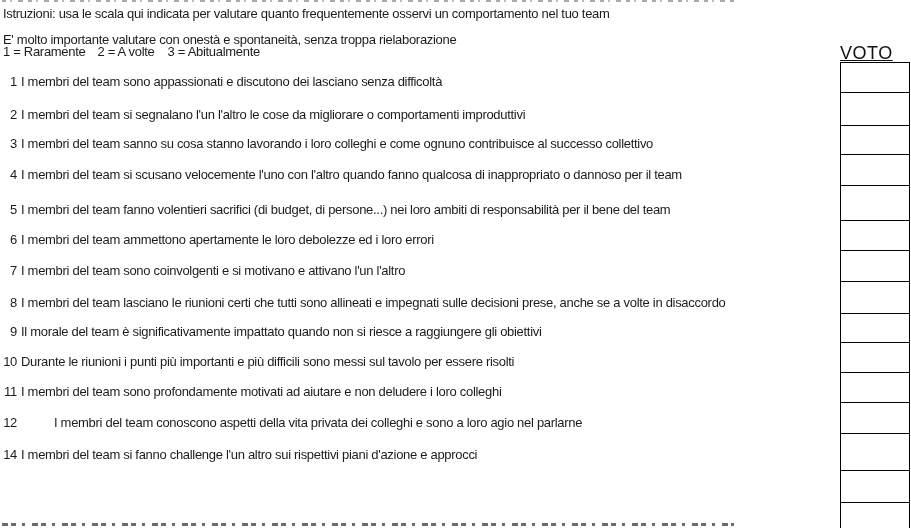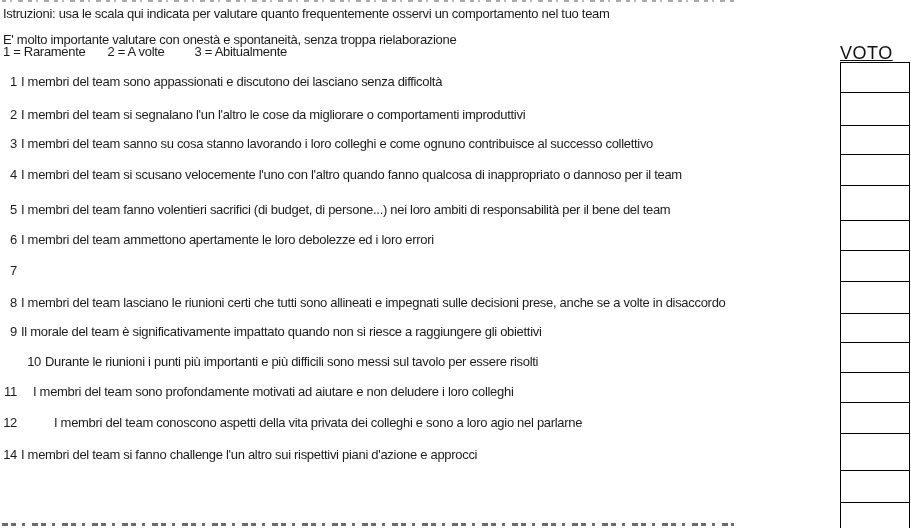--- a/index.html
+++ b/index.html
@@ -12,22 +12,22 @@
     background:repeating-linear-gradient(90deg,#555 0 4px,transparent 4px 8px,#777 8px 10px,transparent 10px 16px,#555 16px 21px,transparent 21px 26px);
   }
   .clip-bottom{
     position:absolute;top:523px;left:2px;width:732px;height:3px;opacity:.75;
     background:repeating-linear-gradient(90deg,#3a3a3a 0 6px,transparent 6px 9px,#3a3a3a 9px 14px,transparent 14px 20px,#3a3a3a 20px 23px,transparent 23px 30px);
   }
   .hline{position:absolute;left:3px;font-size:13px;letter-spacing:-0.3px;white-space:nowrap;}
   .l1{top:6px;}
   .l2{top:32px;}
   .scale-row{position:absolute;left:3px;top:44px;font-size:13px;letter-spacing:-0.3px;display:flex;white-space:nowrap;}
-  .s2{margin-left:22px;}
-  .s3{margin-left:30px;}
+  .s2{margin-left:12px;}
+  .s3{margin-left:13px;}
   .voto{
     position:absolute;left:840px;top:43px;width:70px;text-align:left;
     font-size:18px;color:#111;text-decoration:underline;letter-spacing:0.5px;
   }
   #questions-col{position:absolute;left:0;top:62px;width:838px;}
   .q-row{display:flex;align-items:flex-end;padding-bottom:3px;box-sizing:border-box;}
   .q-num{width:17px;text-align:right;font-size:13px;letter-spacing:-0.3px;flex:none;}
   .q-text{margin-left:4px;font-size:13px;letter-spacing:-0.3px;white-space:nowrap;}
   #votes-col{position:absolute;left:840px;top:62px;width:70px;}
   .vote-cell{box-sizing:border-box;width:70px;border:1.5px solid #000;background:#fff;}
@@ -70,34 +70,35 @@
       <div class="q-row" style="height: 35px;">
         <span class="q-num">5</span>
         <span class="q-text">I membri del team fanno volentieri sacrifici (di budget, di persone...) nei loro ambiti di responsabilità per il bene del team</span>
       </div>
       <div class="q-row" style="height: 30px;">
         <span class="q-num">6</span>
         <span class="q-text">I membri del team ammettono apertamente le loro debolezze ed i loro errori</span>
       </div>
       <div class="q-row" style="height: 31px;">
         <span class="q-num">7</span>
+        <span class="q-text">I membri del team sono coinvolgenti e si motivano e attivano l'un l'altro</span>
       </div>
       <div class="q-row" style="height: 32px;">
         <span class="q-num">8</span>
         <span class="q-text">I membri del team lasciano le riunioni certi che tutti sono allineati e impegnati sulle decisioni prese, anche se a volte in disaccordo</span>
       </div>
       <div class="q-row" style="height: 29px;">
         <span class="q-num">9</span>
         <span class="q-text">Il morale del team è significativamente impattato quando non si riesce a raggiungere gli obiettivi</span>
       </div>
-      <div class="q-row" style="height: 30px; margin-left: 24px;">
+      <div class="q-row" style="height: 30px;">
         <span class="q-num">10</span>
         <span class="q-text">Durante le riunioni i punti più importanti e più difficili sono messi sul tavolo per essere risolti</span>
       </div>
-      <div class="q-row" style="height: 30px; gap: 12px;">
+      <div class="q-row" style="height: 30px;">
         <span class="q-num">11</span>
         <span class="q-text">I membri del team sono profondamente motivati ad aiutare e non deludere i loro colleghi</span>
       </div>
       <div class="q-row" style="height: 31px; gap: 33px;">
         <span class="q-num">12</span>
         <span class="q-text">I membri del team conoscono aspetti della vita privata dei colleghi e sono a loro agio nel parlarne</span>
       </div>
       <div class="q-row" style="height: 32px;">
         <span class="q-num">14</span>
         <span class="q-text">I membri del team si fanno challenge l'un altro sui rispettivi piani d'azione e approcci</span>

